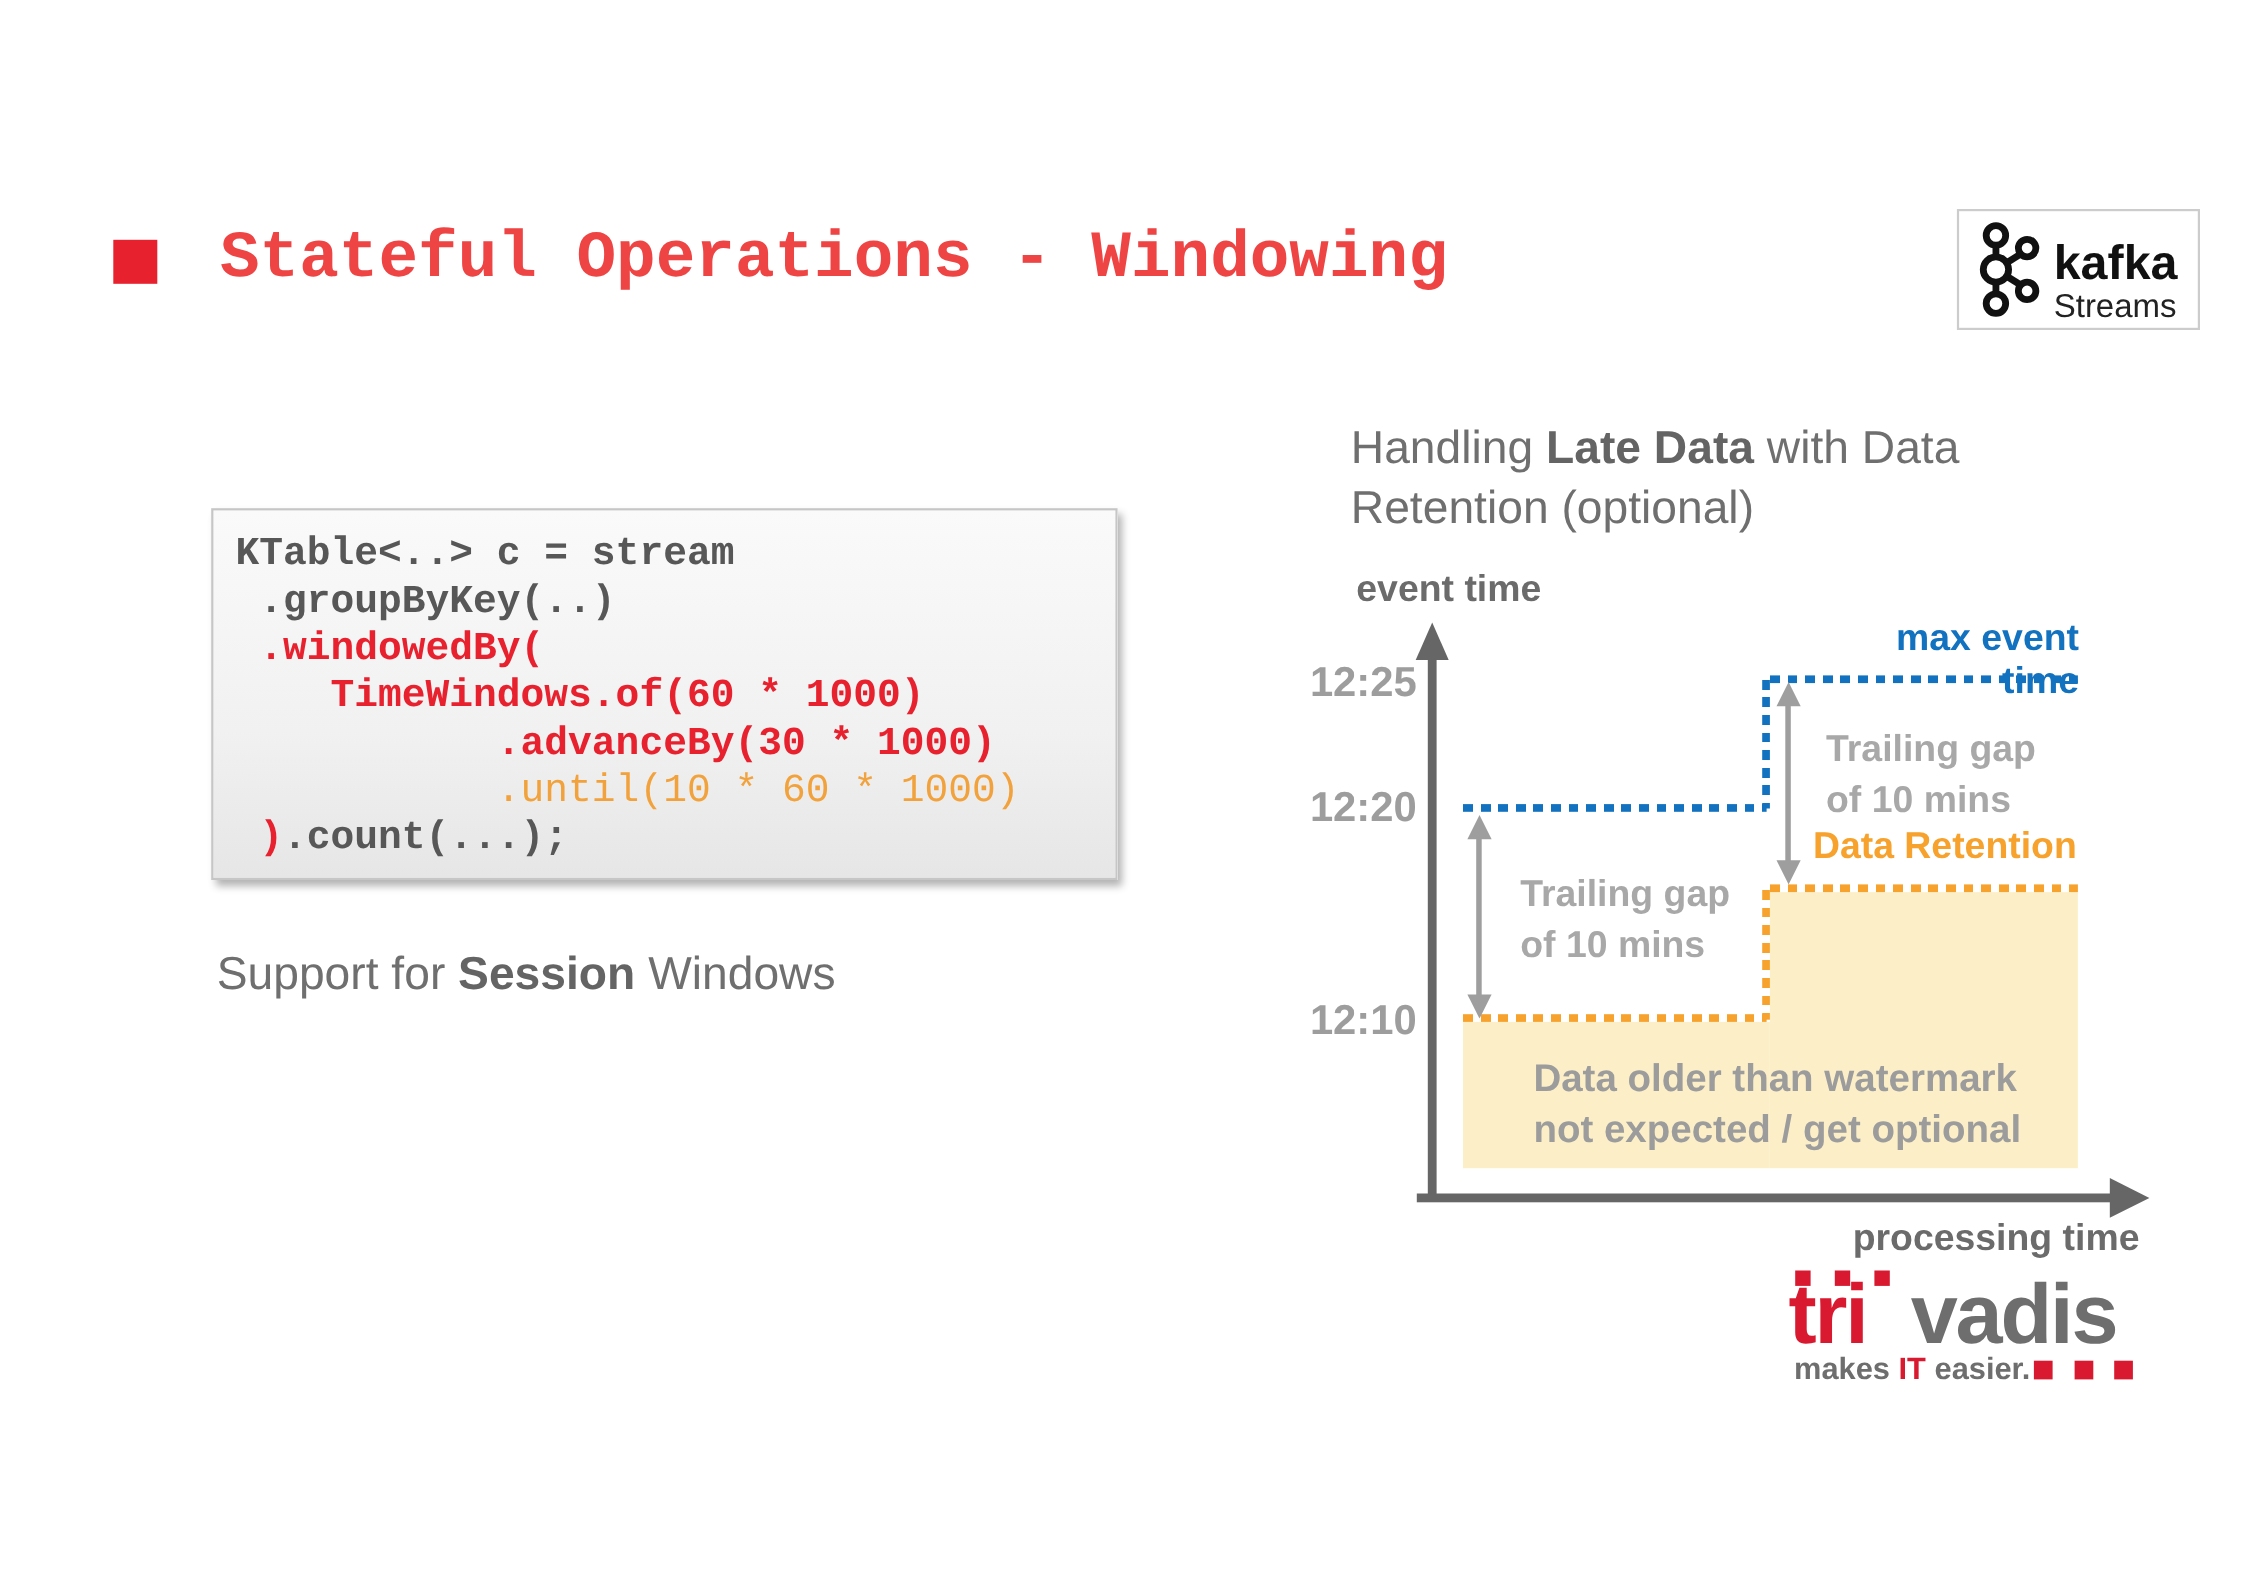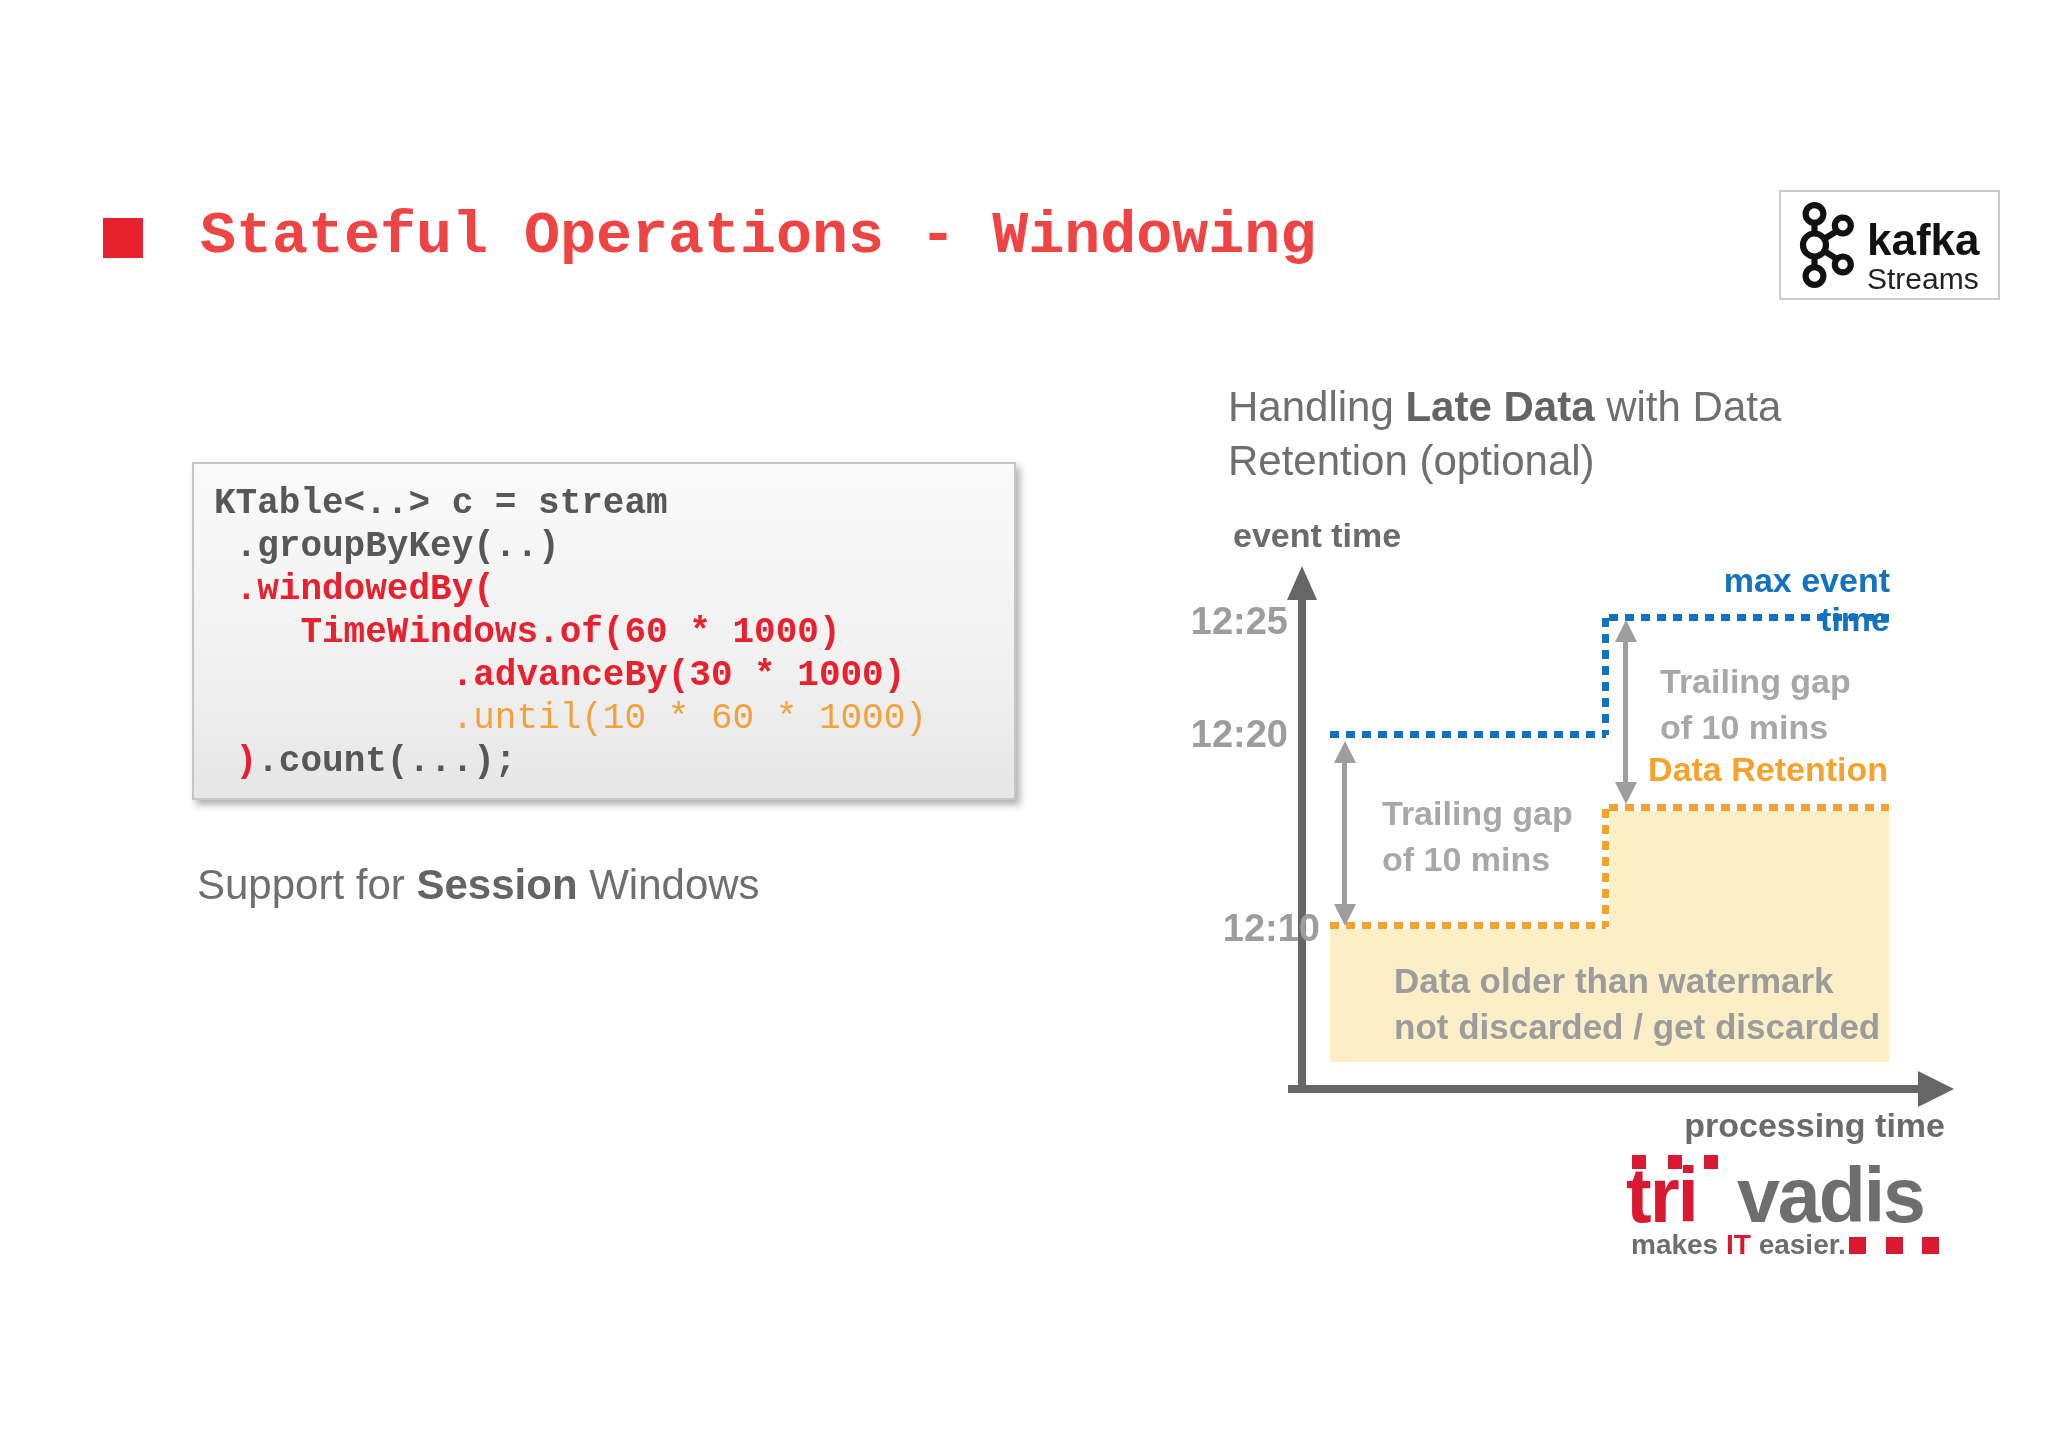--- a/index.html
+++ b/index.html
@@ -140,21 +140,21 @@
     <div class="abs dlabel lab-dark" style="left:1640px; top:1106px; width:305px; text-align:right;">processing time</div>
 
     <div class="abs axis" style="left:1298px; top:598px; width:8px; height:492px;"></div>
     <div class="abs tri y-axis-arrow" style="left:1287px; top:566px;"></div>
 
     <div class="abs axis" style="left:1288px; top:1085px; width:632px; height:8px;"></div>
     <div class="abs tri x-axis-arrow" style="left:1918px; top:1071px;"></div>
 
     <div class="abs tick" style="left:1140px; top:600px;">12:25</div>
     <div class="abs tick" style="left:1140px; top:713px;">12:20</div>
-    <div class="abs tick" style="left:1172px; top:907px;">12:10</div>
+    <div class="abs tick" style="left:1140px; top:907px;">12:10</div>
 
     <div class="abs yellow-fill" style="left:1330px; top:929px; width:279px; height:133px;"></div>
     <div class="abs yellow-fill" style="left:1609px; top:811px; width:280px; height:251px;"></div>
 
     <div class="abs dot-h-blue" style="left:1330px; top:731px; width:276px;"></div>
     <div class="abs dot-v-blue" style="left:1602px; top:618px; height:117px;"></div>
     <div class="abs dot-h-blue" style="left:1609px; top:614px; width:280px;"></div>
     <div class="abs dlabel lab-blue" style="left:1645px; top:561px; width:245px; text-align:right;">max event time</div>
 
     <div class="abs dot-h-orange" style="left:1609px; top:804px; width:280px;"></div>
@@ -173,21 +173,21 @@
     <div class="abs tri garrow-up" style="left:1334px; top:741px;"></div>
     <div class="abs garrow-line" style="left:1342px; top:761px; height:145px;"></div>
     <div class="abs tri garrow-down" style="left:1334px; top:904px;"></div>
     <div class="abs dlabel lab-light" style="left:1382px; top:790px;">
       <div>Trailing gap</div>
       <div>of 10 mins</div>
     </div>
 
     <div class="abs discard-label" style="left:1394px; top:958px;">
       <div>Data older than watermark</div>
-      <div>not discarded / get discarded</div>
+      <div>not expected / get optional</div>
     </div>
 
   </div>
 
   <div>
     <div class="abs tv-sq" style="left:1632px; top:1155px;"></div>
     <div class="abs tv-sq" style="left:1668px; top:1155px;"></div>
     <div class="abs tv-sq" style="left:1704px; top:1155px;"></div>
     <div class="abs tv-word" style="left:1626px; top:1160px;">
       <span class="tv-red">tri</span><span class="tv-gray">vadis</span>

